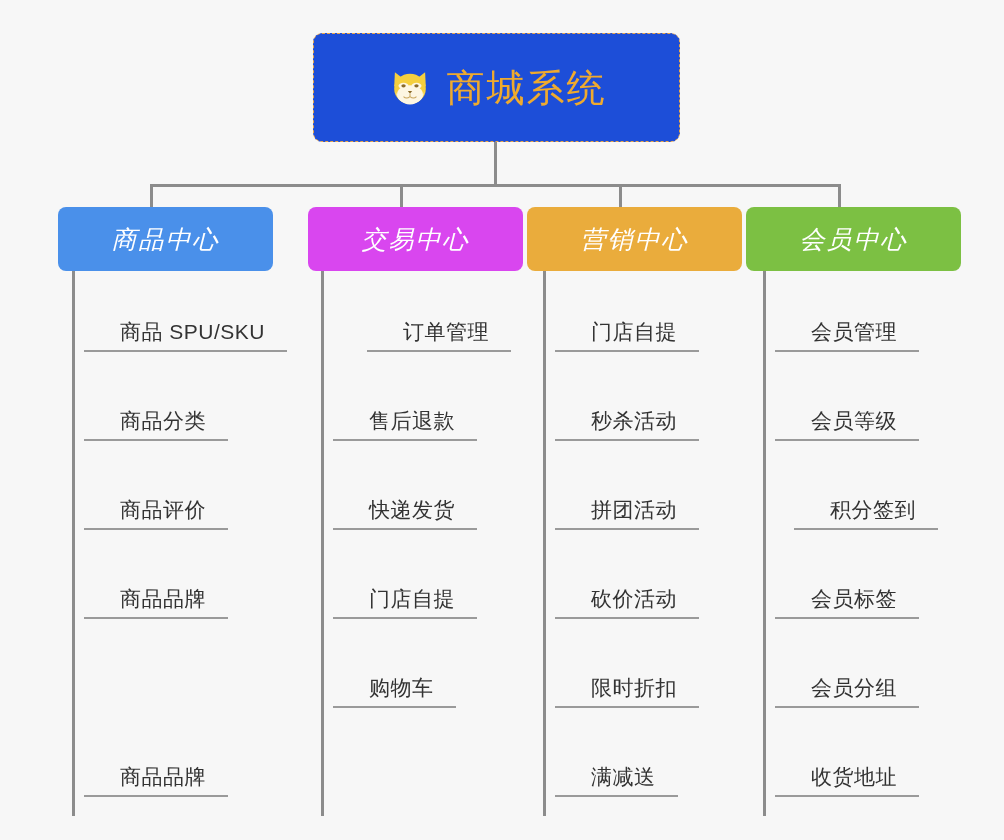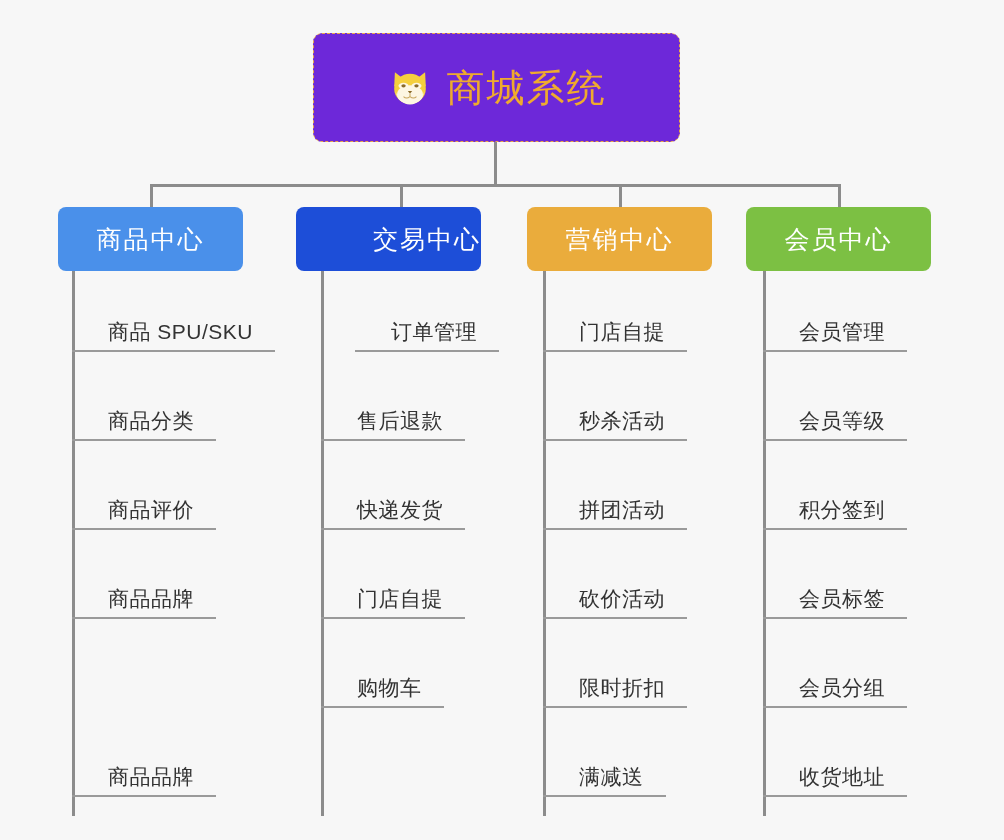--- a/index.html
+++ b/index.html
@@ -56,27 +56,28 @@
   .conn {
     position: absolute;
     background: #8c8c8c;
   }
   .conn-v { width: 3px; }
   .conn-h { height: 3px; }
 
   
   .cat-box {
     position: absolute;
-    width: 185px;
+    width: 215px;
     height: 64px;
     border-radius: 8px;
     display: flex;
     align-items: center;
     justify-content: center;
     box-sizing: border-box;
+    font-style: italic;
   }
   .cat-label {
     color: #ffffff;
     font-size: 25px;
     letter-spacing: 2px;
     line-height: 1;
     white-space: nowrap;
   }
 
   
@@ -86,39 +87,40 @@
     background: #8c8c8c;
   }
 
   
   .leaf {
     position: absolute;
     height: 46px;
     display: flex;
     align-items: flex-end;
     box-sizing: border-box;
+    margin-left: 12px;
   }
   .leaf-inner {
     border-bottom: 2px solid #9a9a9a;
     padding: 0 22px 6px 36px;
     white-space: nowrap;
   }
   .leaf-label {
     font-size: 21px;
     color: #333333;
     line-height: 1.2;
     letter-spacing: 0.5px;
   }
 </style>
 </head>
 <body style="background: rgb(247, 247, 247);">
 
 <div id="mindmap">
 
-  <div class="root-node" style="border-color: rgb(232, 165, 74); background: #6d28d9;">
+  <div class="root-node" style="border-color: rgb(232, 165, 74); background: #1d4ed8;">
     <span class="root-emoji">
       <svg viewBox="0 0 64 64" width="46" height="46" aria-hidden="true">
 
         <path d="M11 10 L10 30 L24 20 Z" fill="#f5cf3e"></path>
         <path d="M53 10 L54 30 L40 20 Z" fill="#f5cf3e"></path>
 
         <ellipse cx="32" cy="33" rx="22" ry="21" fill="#f5cf3e"></ellipse>
 
         <path d="M12 34 a20 21 0 0 0 40 0 a20 17 0 0 1 -40 0 Z" fill="#fdf6e3"></path>
         <ellipse cx="32" cy="41" rx="18" ry="13" fill="#fdf6e3"></ellipse>
@@ -160,21 +162,21 @@
   <div class="leaf" style="left:72px; top:484px;">
     <div class="leaf-inner"><span class="leaf-label">商品评价</span></div>
   </div>
   <div class="leaf" style="left:72px; top:573px;">
     <div class="leaf-inner"><span class="leaf-label">商品品牌</span></div>
   </div>
   <div class="leaf" style="left:72px; top:751px;">
     <div class="leaf-inner"><span class="leaf-label">商品品牌</span></div>
   </div>
 
-  <div class="cat-box" style="left: 296px; top: 207px; background: #1d4ed8; justify-content: flex-end;">
+  <div class="cat-box" style="left: 308px; top: 207px; background: #d946ef;">
     <span class="cat-label">交易中心</span>
   </div>
   <div class="trunk" style="left: 321px; top: 271px; height: 545px; background: rgb(140, 140, 140);"></div>
   <div class="leaf" style="left:321px; top:306px;padding-left:34px;">
     <div class="leaf-inner"><span class="leaf-label">订单管理</span></div>
   </div>
   <div class="leaf" style="left:321px; top:395px;">
     <div class="leaf-inner"><span class="leaf-label">售后退款</span></div>
   </div>
   <div class="leaf" style="left:321px; top:484px;">
@@ -213,21 +215,21 @@
   <div class="cat-box" style="left: 746px; top: 207px; background: rgb(124, 192, 67);">
     <span class="cat-label">会员中心</span>
   </div>
   <div class="trunk" style="left: 763px; top: 271px; height: 545px; background: rgb(140, 140, 140);"></div>
   <div class="leaf" style="left:763px; top:306px;">
     <div class="leaf-inner"><span class="leaf-label">会员管理</span></div>
   </div>
   <div class="leaf" style="left:763px; top:395px;">
     <div class="leaf-inner"><span class="leaf-label">会员等级</span></div>
   </div>
-  <div class="leaf" style="left:763px; top:484px;justify-content:center;">
+  <div class="leaf" style="left:782px; top:484px;justify-content:center;">
     <div class="leaf-inner"><span class="leaf-label">积分签到</span></div>
   </div>
   <div class="leaf" style="left:763px; top:573px;">
     <div class="leaf-inner"><span class="leaf-label">会员标签</span></div>
   </div>
   <div class="leaf" style="left:763px; top:662px;">
     <div class="leaf-inner"><span class="leaf-label">会员分组</span></div>
   </div>
   <div class="leaf" style="left:763px; top:751px;">
     <div class="leaf-inner"><span class="leaf-label">收货地址</span></div>

